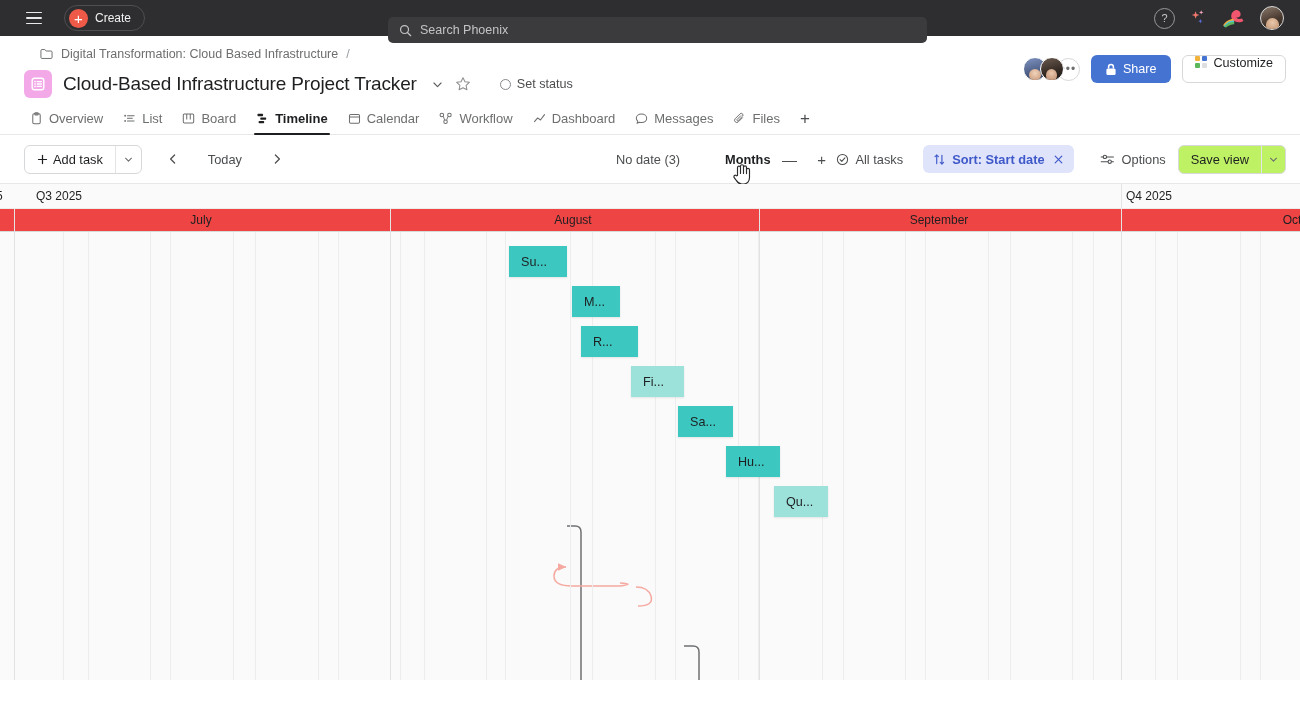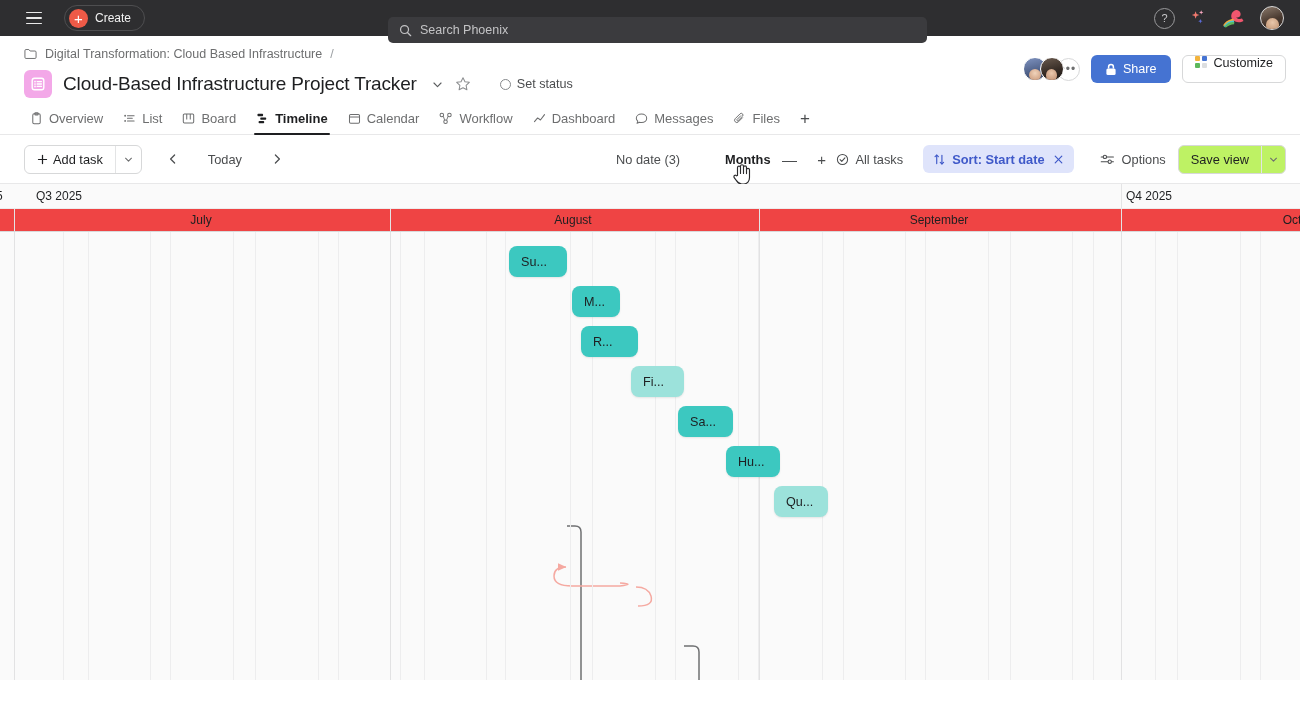--- a/index.html
+++ b/index.html
@@ -69,21 +69,21 @@
   .avatar-top::after {
     content:""; position:absolute; left:50%; top:52%;
     width:13px; height:13px; margin-left:-6.5px;
     border-radius:50% 50% 45% 45%;
     background: radial-gradient(circle at 50% 35%, #e8c7ab 0%, #c89d7c 70%, #8c6a50 100%);
   }
 
   
   .breadcrumb-row {
     height: 29px; display: flex; align-items: center;
-    padding-left: 24px; gap: 8px; padding-top: 6px;
+    padding-left: 40px; gap: 8px; padding-top: 6px;
   }
   .bc-text { font-size: 12.5px; color: #6d6e6f; cursor: pointer; }
   .bc-slash { font-size: 12.5px; color: #9ca0a3; }
 
   
   .title-row {
     display: flex; align-items: center;
     padding-left: 24px; gap: 11px; height: 38px;
   }
   .proj-icon {
@@ -252,21 +252,21 @@
   }
   .m-sep { position: absolute; top: 0; bottom: 0; width: 1px; background: #e4e4e5; }
 
   .tl-canvas {
     position: relative; height: 448px; background: #fafafa; overflow: hidden;
   }
   .vline { position: absolute; top: 0; bottom: 0; width: 1px; background: #ededee; }
   .vline.month { background: #e2e2e3; }
 
   .bar {
-    position: absolute; height: 31px; border-radius: 8px;
+    position: absolute; height: 31px; border-radius: 0;
     display: flex; align-items: center; padding-left: 12px;
     font-size: 12.6px; color: #1e1f21; cursor: pointer;
     box-shadow: 0 1px 2px rgba(0,0,0,0.09);
   }
   .dep-svg { position: absolute; left:0; top:0; width:1300px; height:448px; pointer-events:none; }
 </style>
 </head>
 <body>
 
 <div class="topbar">

